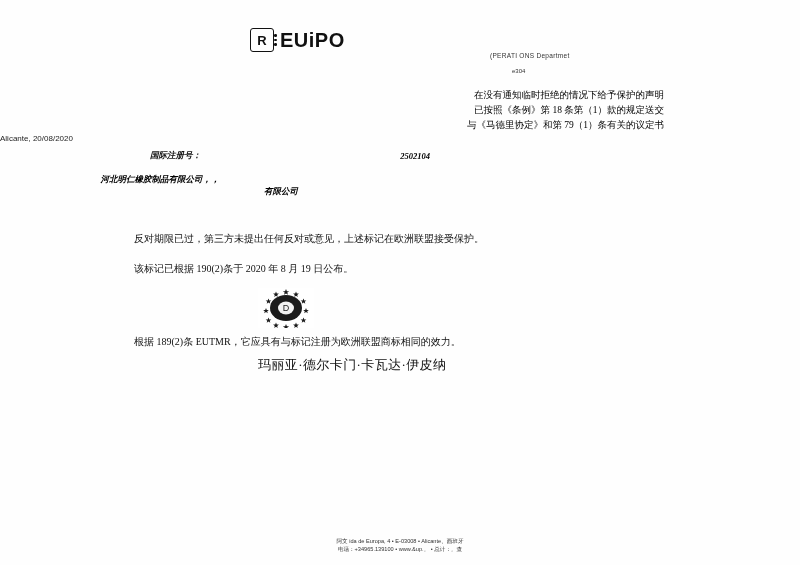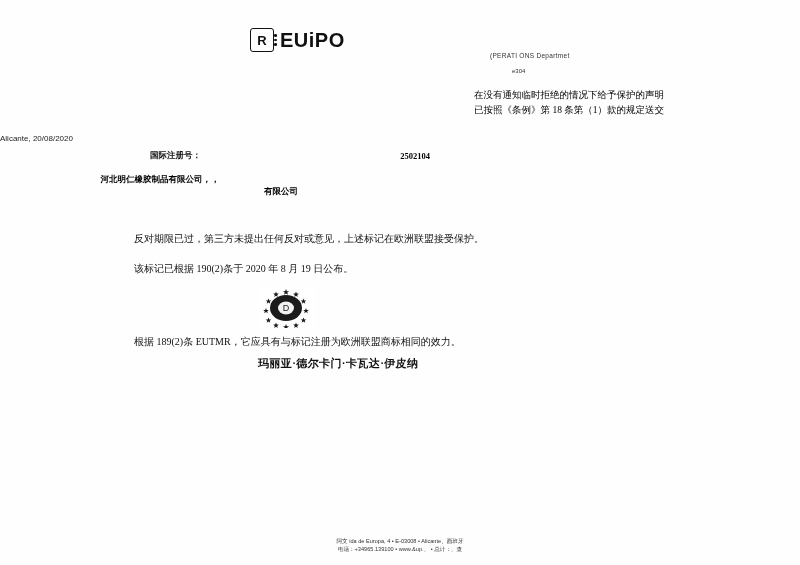--- a/index.html
+++ b/index.html
@@ -104,20 +104,21 @@
     font-size: 8px;
     font-family: "Liberation Sans", sans-serif;
     color: #222;
   }
   
   .fields {
     position: absolute;
     top: 150px;
     left: 0;
     width: 800px;
+    font-style: italic;
   }
   .field-row {
     display: flex;
     align-items: flex-start;
     margin-bottom: 11px;
     font-size: 8.5px;
   }
   .field-label {
     width: 255px;
     text-align: left;
@@ -159,22 +160,22 @@
     left: 258px;
     width: 56px;
     height: 40px;
   }
   .emblem svg { display: block; }
   
   .signature {
     position: absolute;
     top: 356px;
     left: 258px;
-    font-size: 11px;
-    font-weight: bold;
+    font-size: 13px;
+    font-weight: normal;
     letter-spacing: 0.4px;
     color: #111;
   }
   
   .footer {
     position: absolute;
     top: 537px;
     left: 0;
     width: 800px;
     text-align: center;
@@ -200,20 +201,21 @@
     </span>
     <span class="logo-text">EUiPO</span>
   </div>
 
   <div class="header-right">(PERATI ONS Departmet</div>
   <div class="header-code">e304</div>
 
   <div class="title-block">
     <div>在没有通知临时拒绝的情况下给予保护的声明</div>
     <div>已按照《条例》第 18 条第（1）款的规定送交</div>
+    <div>与《马德里协定》和第 79（1）条有关的议定书</div>
   </div>
 
   <div class="date-line">Alicante, 20/08/2020</div>
 
   <div class="fields">
     <div class="field-row">
       <div class="field-label">国际注册号：</div>
       <div class="field-value">2502104</div>
     </div>
     <div class="field-row">

